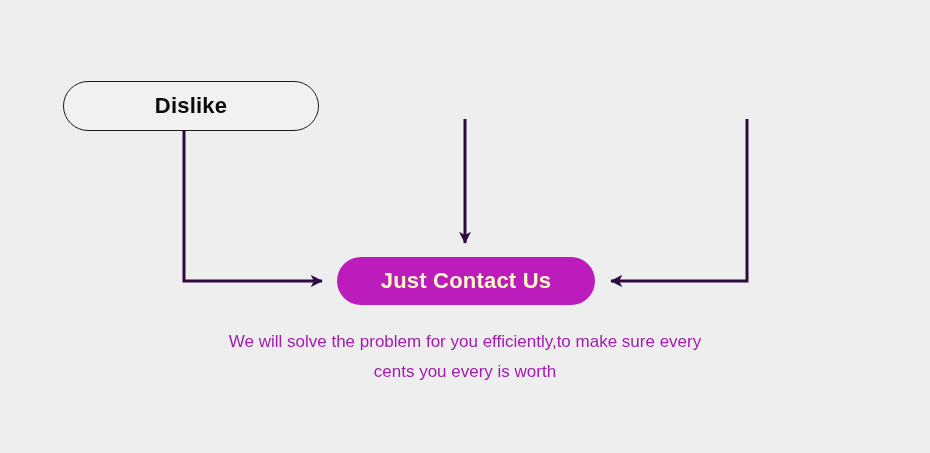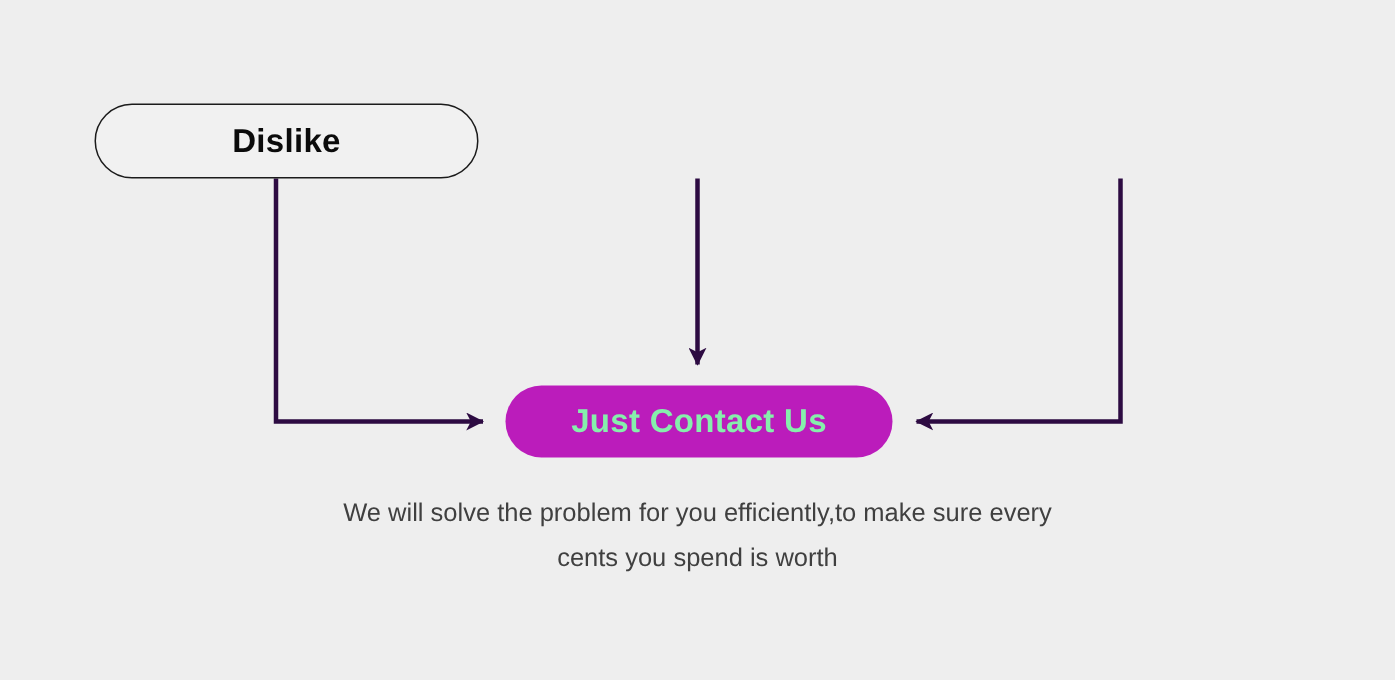--- a/index.html
+++ b/index.html
@@ -14,21 +14,21 @@
     position: relative;
     width: 930px;
     height: 453px;
     background: #eeeeee;
     overflow: hidden;
   }
 
   
   .reason-box {
     position: absolute;
-    top: 69px;
+    top: 81px;
     height: 50px;
     box-sizing: border-box;
     background: #f1f1f1;
     border: 1.6px solid #1b1b1b;
     border-radius: 26px;
     display: flex;
     align-items: center;
     justify-content: center;
   }
   .reason-label {
@@ -53,21 +53,21 @@
     background: #bb1cbb;
     border-radius: 24px;
     display: flex;
     align-items: center;
     justify-content: center;
     cursor: pointer;
   }
   #cta-label {
     font-size: 22px;
     font-weight: bold;
-    color: #86efac;
+    color: #fef9c3;
     letter-spacing: 0.2px;
     white-space: nowrap;
   }
 
   
   #connectors {
     position: absolute;
     left: 0;
     top: 0;
     width: 930px;
@@ -75,21 +75,21 @@
     pointer-events: none;
   }
 
   
   #caption {
     position: absolute;
     left: 0;
     top: 327px;
     width: 930px;
     text-align: center;
-    color: #404040;
+    color: #a21caf;
     font-size: 17px;
     line-height: 30px;
     font-weight: normal;
   }
   .caption-line { display: block; white-space: nowrap; }
 </style>
 </head>
 <body>
 
 <div id="canvas">
@@ -113,16 +113,16 @@
   </div>
 
 
 
   <div id="cta-pill">
     <span id="cta-label">Just Contact Us</span>
   </div>
 
   <div id="caption">
     <span class="caption-line">We will solve the problem for you efficiently,to make sure every</span>
-    <span class="caption-line">cents you spend is worth</span>
+    <span class="caption-line">cents you every is worth</span>
   </div>
 
 </div>
 
 </body></html>

